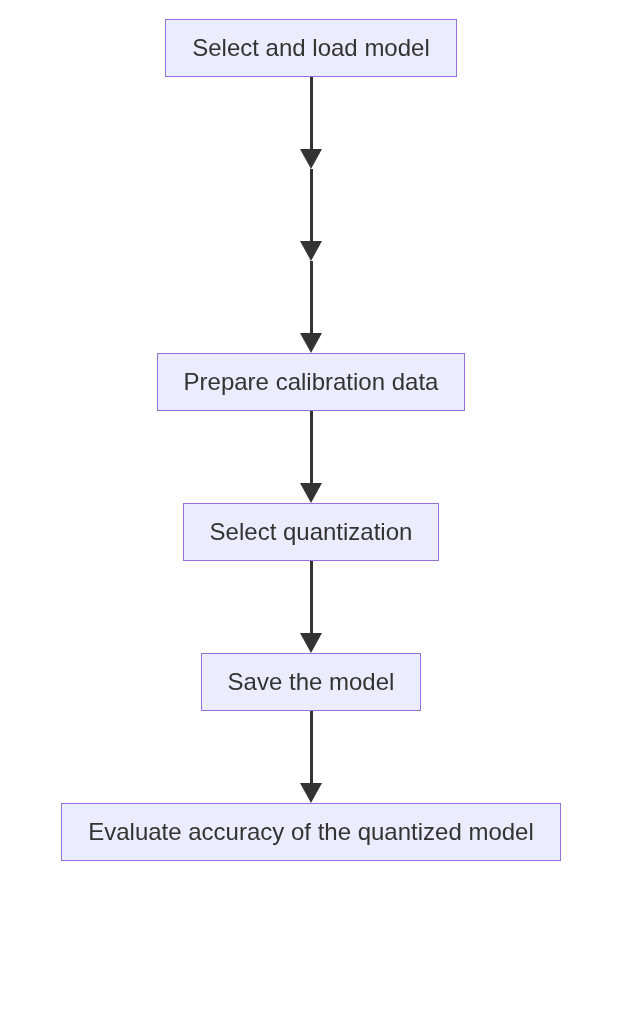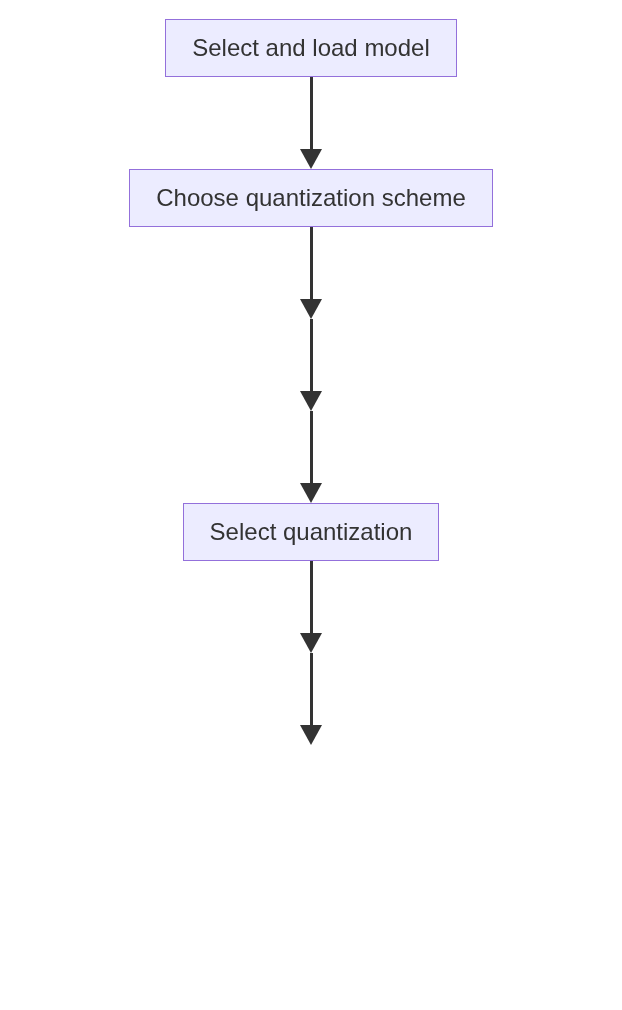--- a/index.html
+++ b/index.html
@@ -62,50 +62,56 @@
 
   <div class="node">
     <span>Select and load model</span>
   </div>
 
   <div class="arrow">
     <div class="arrow-line"></div>
     <div class="arrow-head"></div>
   </div>
 
-  <div class="node">
-    <span>Choose quantization scheme</span>
-  </div>
 
   <div class="arrow">
     <div class="arrow-line"></div>
     <div class="arrow-head"></div>
   </div>
 
 
   <div class="arrow">
     <div class="arrow-line"></div>
     <div class="arrow-head"></div>
   </div>
 
+  <div class="node">
+    <span>Prepare calibration data</span>
+  </div>
 
   <div class="arrow">
     <div class="arrow-line"></div>
     <div class="arrow-head"></div>
   </div>
 
   <div class="node">
     <span>Select quantization</span>
   </div>
 
   <div class="arrow">
     <div class="arrow-line"></div>
     <div class="arrow-head"></div>
   </div>
 
+  <div class="node">
+    <span>Save the model</span>
+  </div>
 
   <div class="arrow">
     <div class="arrow-line"></div>
     <div class="arrow-head"></div>
   </div>
 
+  <div class="node">
+    <span>Evaluate accuracy of the quantized model</span>
+  </div>
 
 </div>
 
 </body></html>

